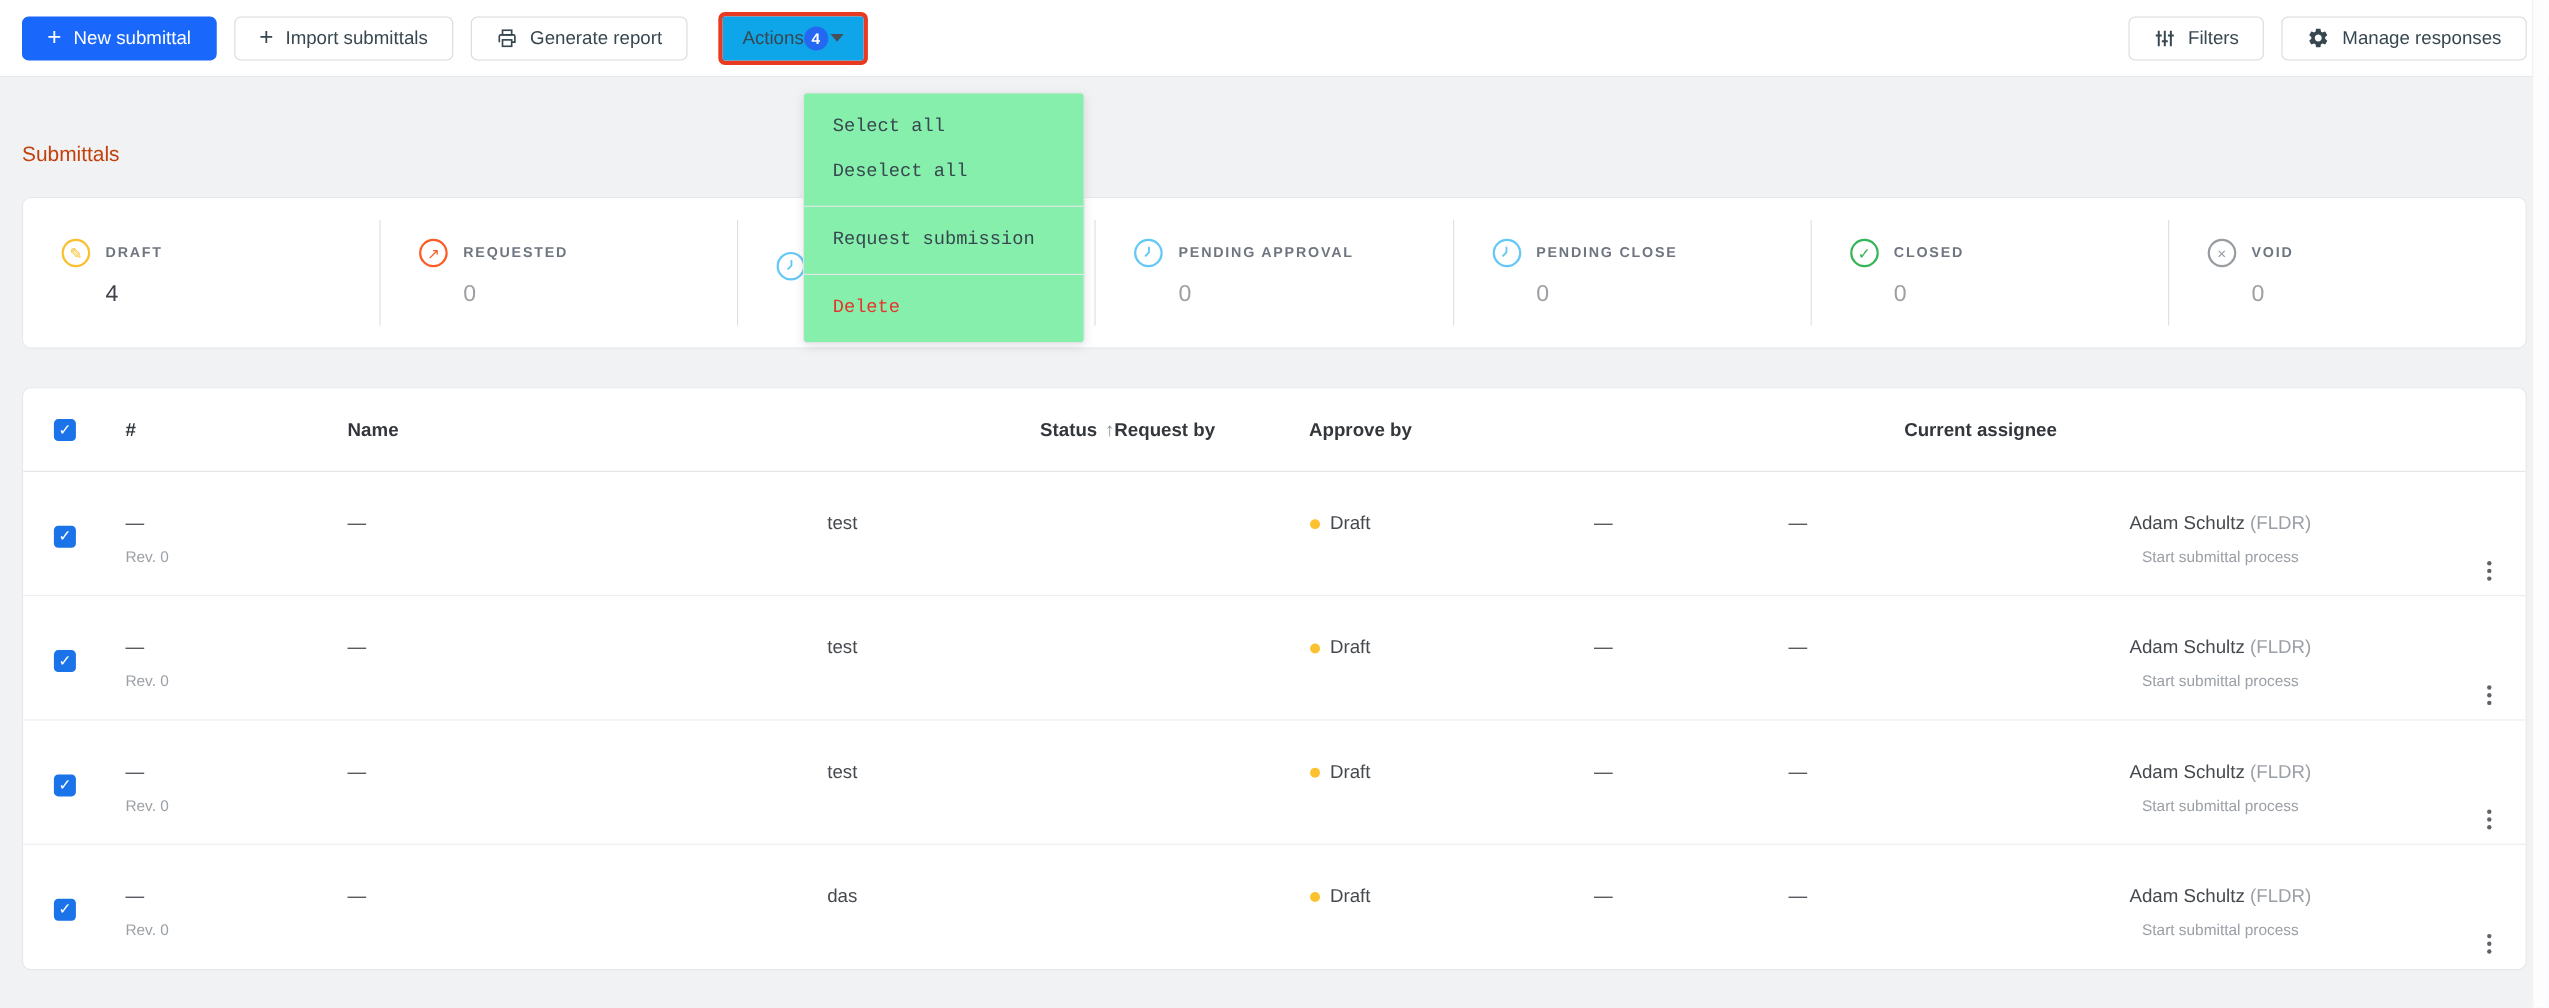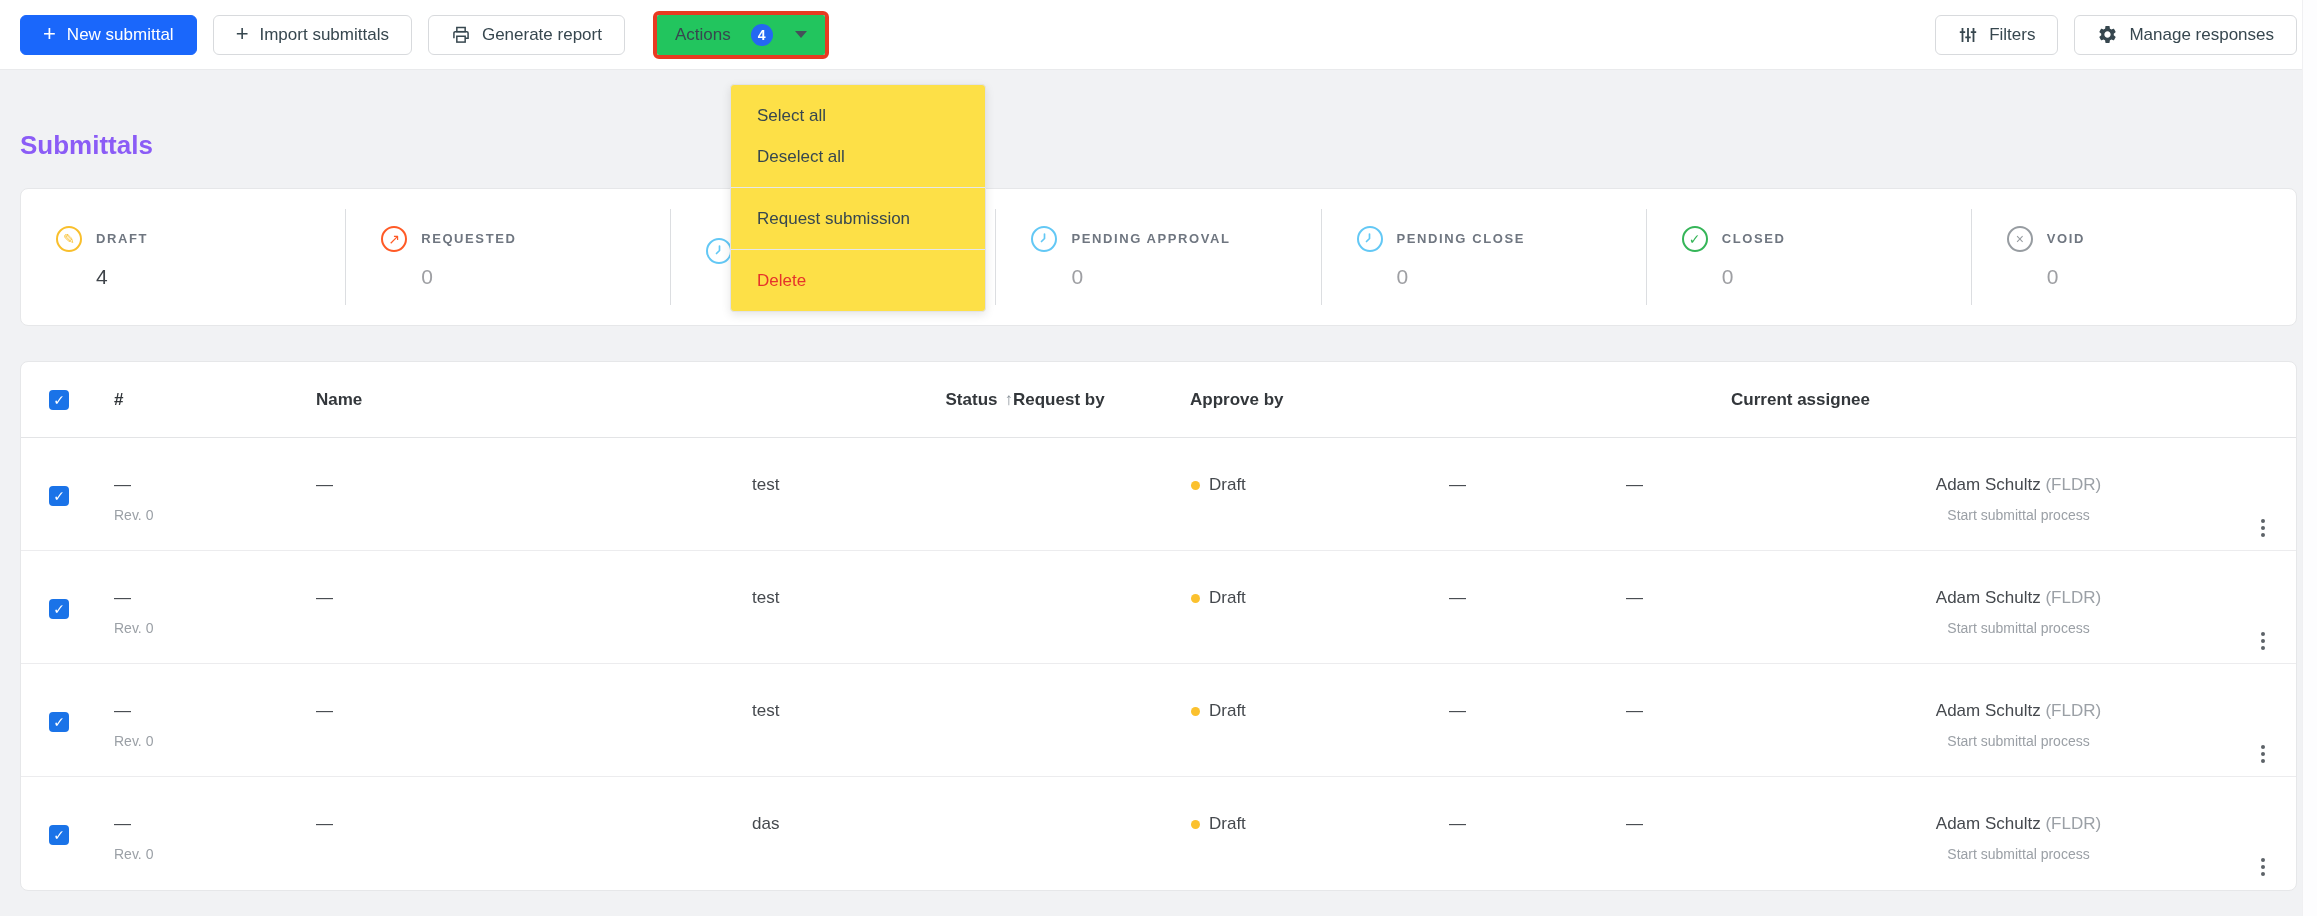--- a/index.html
+++ b/index.html
@@ -11,42 +11,42 @@
     background:#fff; border-bottom:1px solid #e9eaec;
     display:flex; align-items:center; padding:0 20px; gap:16px; z-index:5; }
   .btn { height:40px; display:inline-flex; align-items:center; gap:11px;
     padding:0 22px; border-radius:6px; border:1px solid #d8dadd; background:#fff;
     color:#37474f; font-size:17px; cursor:pointer; white-space:nowrap; }
   .btn .plus { font-size:22px; font-weight:400; line-height:1; margin-top:-2px; }
   .btn-primary { background:#1a67fb; border-color:#1a67fb; color:#fff; }
   .right-group { margin-left:auto; display:flex; gap:16px; }
 
   .annotation { border:4px solid #e83a21; border-radius:6px; margin-left:12px; }
-  .btn-actions { background:#22c55e; border:none; border-radius:2px; height:40px;
-    display:inline-flex; align-items:center; gap:20px; padding:0 18px;
+  .btn-actions { background:#0ea5e9; border:none; border-radius:2px; height:40px;
+    display:inline-flex; align-items:center; gap:0; padding:0 18px;
     font-size:17px; color:#37474f; cursor:pointer; }
   .badge { width:22px; height:22px; border-radius:50%; background:#2468f2;
     color:#fff; font-size:14px; font-weight:700; display:inline-flex;
     align-items:center; justify-content:center; }
   .caret { width:0; height:0; border-left:6px solid transparent;
     border-right:6px solid transparent; border-top:7px solid #455059; margin-left:2px; }
 
   
-  .menu { position:absolute; left:730px; top:84px; width:256px; background:#fde047;
+  .menu { position:absolute; left:730px; top:84px; width:256px; background:#86efac;
     border:1px solid #e2e3e6; border-radius:4px; z-index:100;
-    box-shadow:0 3px 10px rgba(0,0,0,.10); padding:10px 0; }
+    box-shadow:0 3px 10px rgba(0,0,0,.10); padding:10px 0;font-family:Liberation Mono, monospace; }
   .menu-item { height:41px; line-height:41px; padding:0 26px; font-size:17px;
     color:#37474f; cursor:pointer; }
   .menu-item.danger { color:#e5332b; }
   .menu-divider { border-top:1px solid #e6e7ea; margin:10px 0; }
 
   
   .content { position:absolute; top:70px; left:0; width:2317px; height:846px;
     padding:0 20px; }
-  .page-title { margin-top:60px; font-size:26px; font-weight:700; color:#8b5cf6; }
+  .page-title { margin-top:60px; font-size:19px; font-weight:400; color:#c2410c; }
 
   .stats-card { margin-top:27px; height:138px; background:#fff;
     border:1px solid #e6e7e9; border-radius:8px; display:flex; align-items:center; }
   .stat { flex:1 1 0; padding-left:35px; }
   .stat-divider { width:1px; height:96px; background:#dcdee1; flex:0 0 1px; }
   .stat-top { display:flex; align-items:center; gap:14px; }
   .stat-icon { width:26px; height:26px; border:2px solid; border-radius:50%;
     display:inline-flex; align-items:center; justify-content:center;
     font-size:14px; line-height:1; flex:0 0 26px; }
   .stat-label { font-size:13px; font-weight:700; letter-spacing:1.6px; color:#6f7680; }

